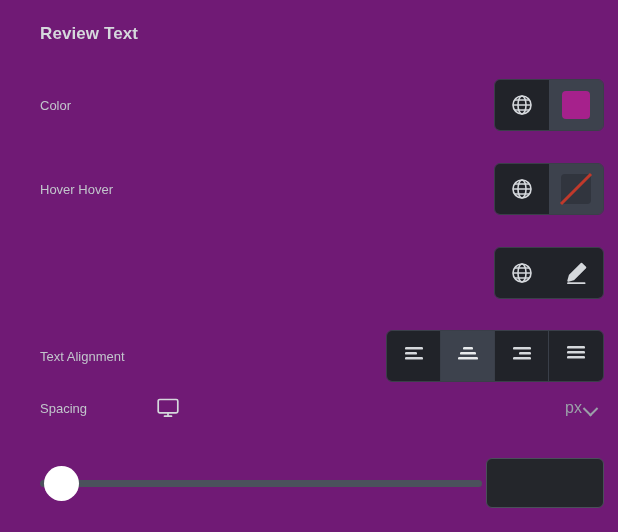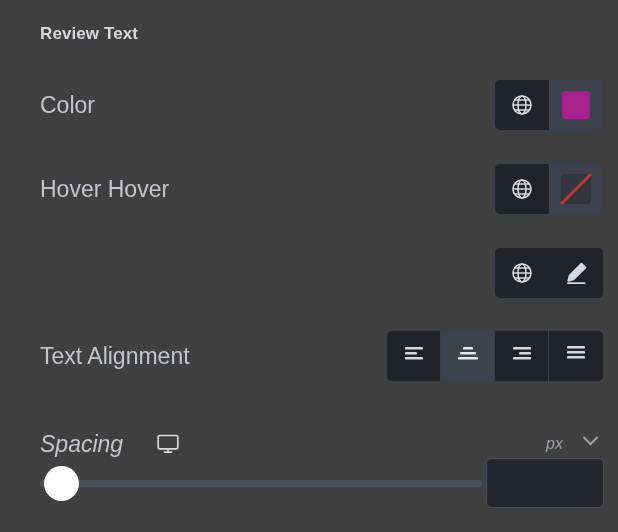--- a/index.html
+++ b/index.html
@@ -11,21 +11,21 @@
     height: 532px;
     background: #26282d;
     font-family: "Liberation Sans", sans-serif;
     overflow: hidden;
     -webkit-font-smoothing: antialiased;
   }
   .panel {
     position: relative;
     width: 618px;
     height: 532px;
-    background: #404040;
+    background: #701a75;
     box-sizing: border-box;
   }
 
   
   .section-title {
     position: absolute;
     left: 40px;
     top: 24px;
     font-size: 17px;
     font-weight: bold;
@@ -38,21 +38,21 @@
     position: absolute;
     left: 0;
     width: 618px;
     height: 56px;
     display: flex;
     align-items: center;
   }
   .row-label {
     position: absolute;
     left: 40px;
-    font-size: 23px;
+    font-size: 13px;
     color: #c2c6cc;
     font-weight: normal;
     white-space: nowrap;
   }
 
   
   .control-group {
     position: absolute;
     right: 14px;
     display: flex;
@@ -134,22 +134,22 @@
     left: 156px;
     top: 50%;
     transform: translateY(-50%);
     display: flex;
     align-items: center;
   }
   .unit-select {
     position: absolute;
     right: 22px;
     display: flex;
-    align-items: flex-start;
-    gap: 22px;
+    align-items: flex-end;
+    gap: 3px;
     color: #9ba0a9;
     font-size: 16px;
   }
   .chev {
     display: inline-block;
     width: 9px;
     height: 9px;
     border-right: 2px solid #9ba0a9;
     border-bottom: 2px solid #9ba0a9;
     transform: rotate(45deg) translate(-2px,-2px);
@@ -312,21 +312,21 @@
           <svg width="24" height="20" viewBox="0 0 24 20">
             <rect x="3" y="2" width="18" height="2.6" rx="1.2" fill="#d5d8dc"></rect>
             <rect x="3" y="7" width="18" height="2.6" rx="1.2" fill="#d5d8dc"></rect>
             <rect x="3" y="12" width="18" height="2.6" rx="1.2" fill="#d5d8dc"></rect>
           </svg>
         </span>
       </div>
     </div>
   </div>
 
-  <div class="row" style="top:416px;font-style:italic;">
+  <div class="row" style="top:380px;">
     <div class="row-label">Spacing</div>
     <div class="device-icon">
       <svg width="24" height="22" viewBox="0 0 24 22" fill="none" stroke="#d5d8dc" stroke-width="1.7" stroke-linejoin="round">
         <rect x="2.2" y="2.5" width="19.6" height="13.4" rx="1.6"></rect>
         <line x1="12" y1="16" x2="12" y2="19" stroke-linecap="round"></line>
         <line x1="8.5" y1="19.2" x2="15.5" y2="19.2" stroke-linecap="round"></line>
       </svg>
     </div>
     <div class="unit-select">
       <span>px</span>

